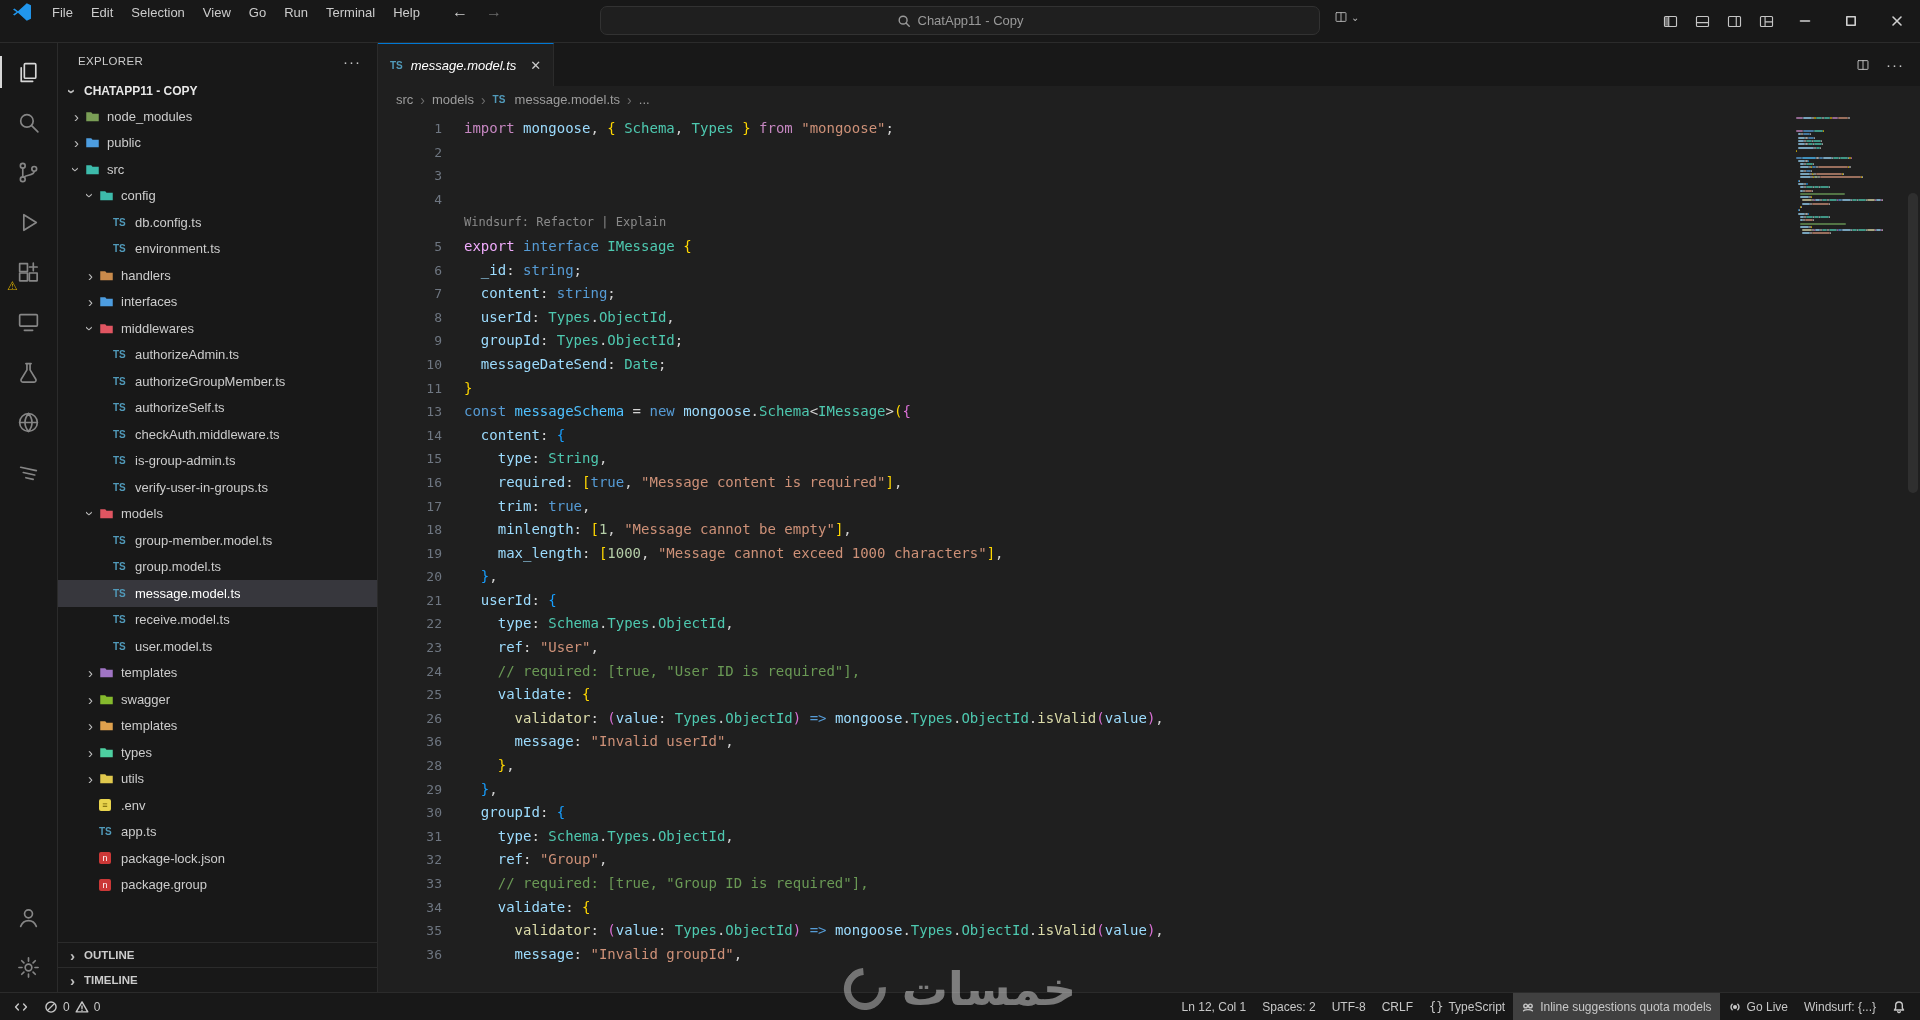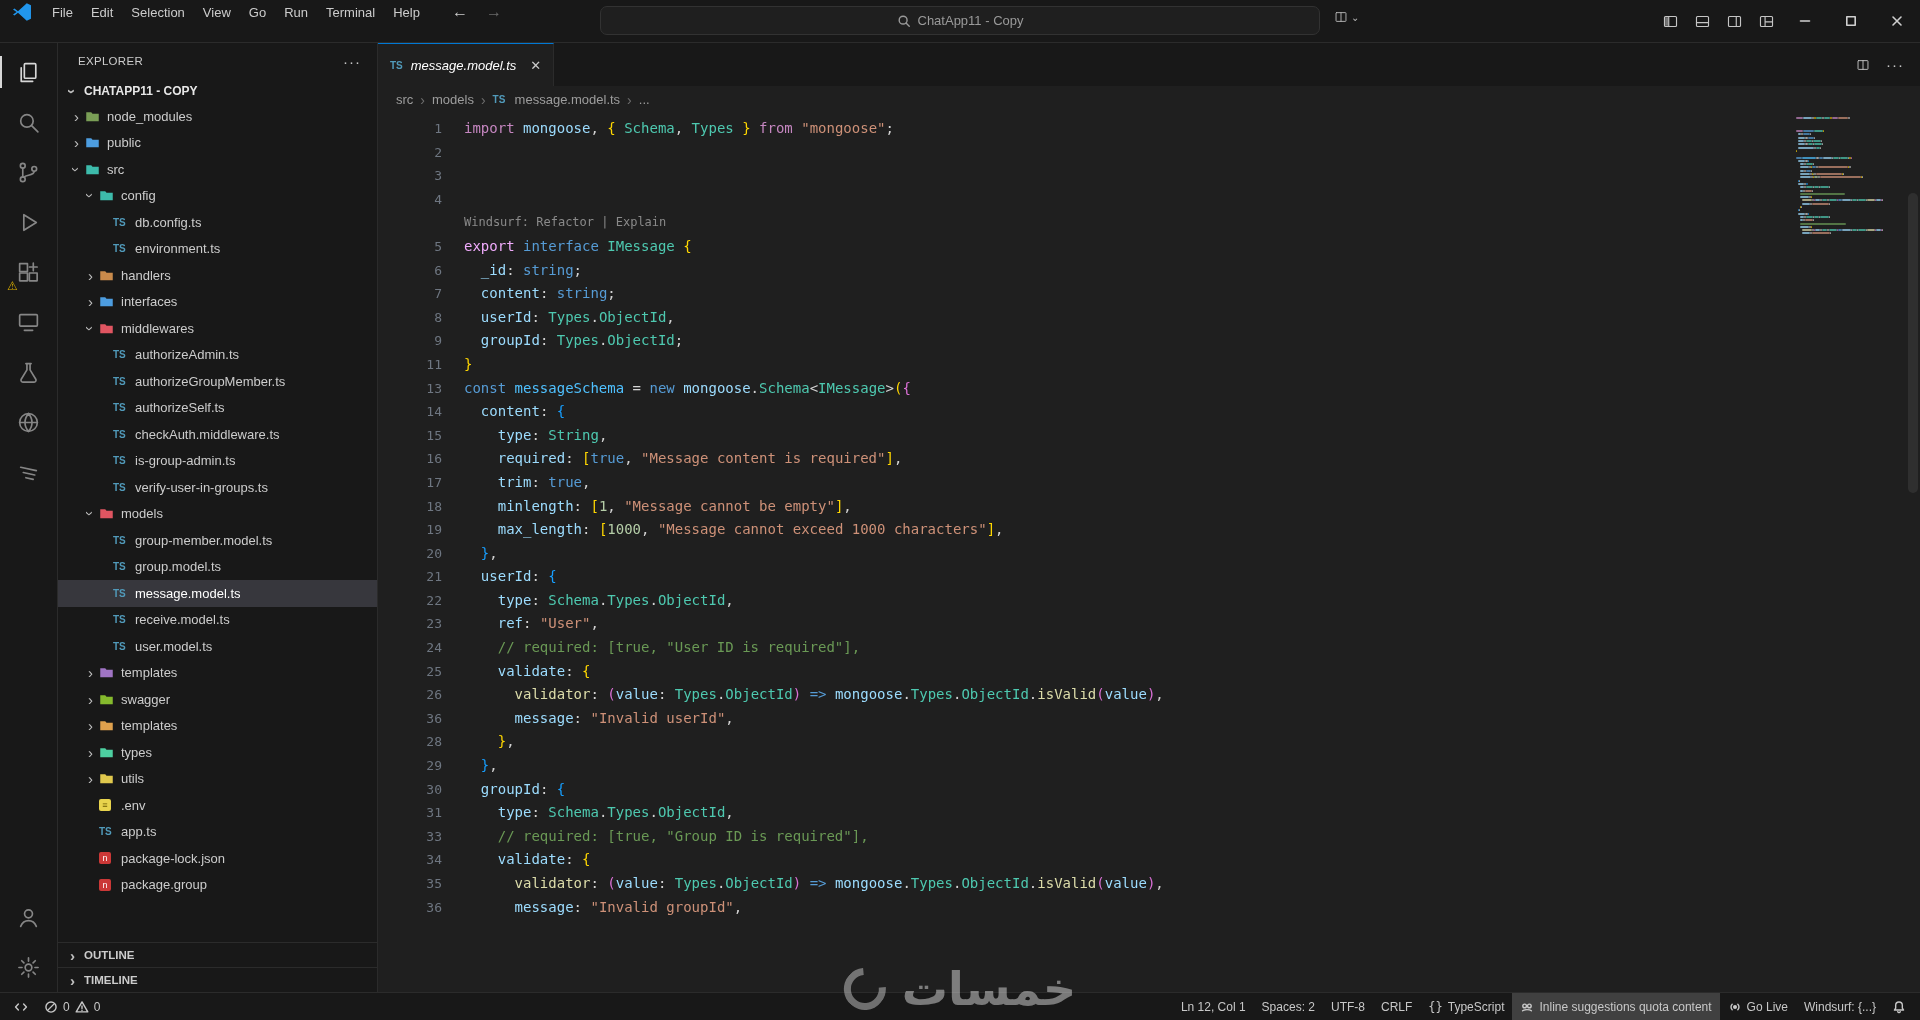--- a/index.html
+++ b/index.html
@@ -573,40 +573,42 @@
             <div class="code-row"><span class="gutter">1</span><span class="code-text"><span style="color: rgb(197, 134, 192);">import </span><span style="color: rgb(156, 220, 254);">mongoose</span><span style="color: rgb(212, 212, 212);">, </span><span style="color: rgb(255, 215, 0);">{ </span><span style="color: rgb(78, 201, 176);">Schema</span><span style="color: rgb(212, 212, 212);">, </span><span style="color: rgb(78, 201, 176);">Types</span><span style="color: rgb(255, 215, 0);"> }</span><span style="color: rgb(197, 134, 192);"> from </span><span style="color: rgb(206, 145, 120);">"mongoose"</span><span style="color: rgb(212, 212, 212);">;</span></span></div>
             <div class="code-row"><span class="gutter">2</span><span class="code-text"></span></div>
             <div class="code-row"><span class="gutter">3</span><span class="code-text"></span></div>
             <div class="code-row"><span class="gutter">4</span><span class="code-text"></span></div>
             <div class="code-row"><span class="gutter"></span><span class="code-text lens">Windsurf: Refactor | Explain</span></div>
             <div class="code-row"><span class="gutter">5</span><span class="code-text"><span style="color: #f0abfc;">export </span><span style="color: rgb(86, 156, 214);">interface </span><span style="color: rgb(78, 201, 176);">IMessage </span><span style="color: rgb(255, 215, 0);">{</span></span></div>
             <div class="code-row"><span class="gutter">6</span><span class="code-text"><span style="color: rgb(212, 212, 212);">  </span><span style="color: rgb(156, 220, 254);">_id</span><span style="color: rgb(212, 212, 212);">: </span><span style="color: rgb(86, 156, 214);">string</span><span style="color: rgb(212, 212, 212);">;</span></span></div>
             <div class="code-row"><span class="gutter">7</span><span class="code-text"><span style="color: rgb(212, 212, 212);">  </span><span style="color: rgb(156, 220, 254);">content</span><span style="color: rgb(212, 212, 212);">: </span><span style="color: rgb(86, 156, 214);">string</span><span style="color: rgb(212, 212, 212);">;</span></span></div>
             <div class="code-row"><span class="gutter">8</span><span class="code-text"><span style="color: rgb(212, 212, 212);">  </span><span style="color: rgb(156, 220, 254);">userId</span><span style="color: rgb(212, 212, 212);">: </span><span style="color: rgb(78, 201, 176);">Types</span><span style="color: rgb(212, 212, 212);">.</span><span style="color: rgb(78, 201, 176);">ObjectId</span><span style="color: rgb(212, 212, 212);">,</span></span></div>
             <div class="code-row"><span class="gutter">9</span><span class="code-text"><span style="color: rgb(212, 212, 212);">  </span><span style="color: rgb(156, 220, 254);">groupId</span><span style="color: rgb(212, 212, 212);">: </span><span style="color: rgb(78, 201, 176);">Types</span><span style="color: rgb(212, 212, 212);">.</span><span style="color: rgb(78, 201, 176);">ObjectId</span><span style="color: rgb(212, 212, 212);">;</span></span></div>
+            <div class="code-row"><span class="gutter">10</span><span class="code-text"><span style="color: rgb(212, 212, 212);">  </span><span style="color: rgb(156, 220, 254);">messageDateSend</span><span style="color: rgb(212, 212, 212);">: </span><span style="color: rgb(78, 201, 176);">Date</span><span style="color: rgb(212, 212, 212);">;</span></span></div>
             <div class="code-row"><span class="gutter">11</span><span class="code-text"><span style="color: rgb(255, 215, 0);">}</span></span></div>
             <div class="code-row"><span class="gutter">13</span><span class="code-text"><span style="color: rgb(86, 156, 214);">const </span><span style="color: rgb(79, 193, 255);">messageSchema</span><span style="color: rgb(212, 212, 212);"> = </span><span style="color: rgb(86, 156, 214);">new </span><span style="color: rgb(156, 220, 254);">mongoose</span><span style="color: rgb(212, 212, 212);">.</span><span style="color: rgb(78, 201, 176);">Schema</span><span style="color: rgb(212, 212, 212);">&lt;</span><span style="color: rgb(78, 201, 176);">IMessage</span><span style="color: rgb(212, 212, 212);">&gt;</span><span style="color: rgb(255, 215, 0);">(</span><span style="color: rgb(218, 112, 214);">{</span></span></div>
             <div class="code-row"><span class="gutter">14</span><span class="code-text"><span style="color: rgb(212, 212, 212);">  </span><span style="color: rgb(156, 220, 254);">content</span><span style="color: rgb(212, 212, 212);">: </span><span style="color: rgb(23, 159, 255);">{</span></span></div>
             <div class="code-row"><span class="gutter">15</span><span class="code-text"><span style="color: rgb(212, 212, 212);">    </span><span style="color: rgb(156, 220, 254);">type</span><span style="color: rgb(212, 212, 212);">: </span><span style="color: rgb(78, 201, 176);">String</span><span style="color: rgb(212, 212, 212);">,</span></span></div>
             <div class="code-row"><span class="gutter">16</span><span class="code-text"><span style="color: rgb(212, 212, 212);">    </span><span style="color: rgb(156, 220, 254);">required</span><span style="color: rgb(212, 212, 212);">: </span><span style="color: rgb(255, 215, 0);">[</span><span style="color: rgb(86, 156, 214);">true</span><span style="color: rgb(212, 212, 212);">, </span><span style="color: rgb(206, 145, 120);">"Message content is required"</span><span style="color: rgb(255, 215, 0);">]</span><span style="color: rgb(212, 212, 212);">,</span></span></div>
             <div class="code-row"><span class="gutter">17</span><span class="code-text"><span style="color: rgb(212, 212, 212);">    </span><span style="color: rgb(156, 220, 254);">trim</span><span style="color: rgb(212, 212, 212);">: </span><span style="color: rgb(86, 156, 214);">true</span><span style="color: rgb(212, 212, 212);">,</span></span></div>
             <div class="code-row"><span class="gutter">18</span><span class="code-text"><span style="color: rgb(212, 212, 212);">    </span><span style="color: rgb(156, 220, 254);">minlength</span><span style="color: rgb(212, 212, 212);">: </span><span style="color: rgb(255, 215, 0);">[</span><span style="color: rgb(181, 206, 168);">1</span><span style="color: rgb(212, 212, 212);">, </span><span style="color: rgb(206, 145, 120);">"Message cannot be empty"</span><span style="color: rgb(255, 215, 0);">]</span><span style="color: rgb(212, 212, 212);">,</span></span></div>
             <div class="code-row"><span class="gutter">19</span><span class="code-text"><span style="color: rgb(212, 212, 212);">    </span><span style="color: rgb(156, 220, 254);">max_length</span><span style="color: rgb(212, 212, 212);">: </span><span style="color: rgb(255, 215, 0);">[</span><span style="color: rgb(181, 206, 168);">1000</span><span style="color: rgb(212, 212, 212);">, </span><span style="color: rgb(206, 145, 120);">"Message cannot exceed 1000 characters"</span><span style="color: rgb(255, 215, 0);">]</span><span style="color: rgb(212, 212, 212);">,</span></span></div>
             <div class="code-row"><span class="gutter">20</span><span class="code-text"><span style="color: rgb(212, 212, 212);">  </span><span style="color: rgb(23, 159, 255);">}</span><span style="color: rgb(212, 212, 212);">,</span></span></div>
             <div class="code-row"><span class="gutter">21</span><span class="code-text"><span style="color: rgb(212, 212, 212);">  </span><span style="color: rgb(156, 220, 254);">userId</span><span style="color: rgb(212, 212, 212);">: </span><span style="color: rgb(23, 159, 255);">{</span></span></div>
             <div class="code-row"><span class="gutter">22</span><span class="code-text"><span style="color: rgb(212, 212, 212);">    </span><span style="color: rgb(156, 220, 254);">type</span><span style="color: rgb(212, 212, 212);">: </span><span style="color: rgb(78, 201, 176);">Schema</span><span style="color: rgb(212, 212, 212);">.</span><span style="color: rgb(78, 201, 176);">Types</span><span style="color: rgb(212, 212, 212);">.</span><span style="color: rgb(78, 201, 176);">ObjectId</span><span style="color: rgb(212, 212, 212);">,</span></span></div>
             <div class="code-row"><span class="gutter">23</span><span class="code-text"><span style="color: rgb(212, 212, 212);">    </span><span style="color: rgb(156, 220, 254);">ref</span><span style="color: rgb(212, 212, 212);">: </span><span style="color: rgb(206, 145, 120);">"User"</span><span style="color: rgb(212, 212, 212);">,</span></span></div>
             <div class="code-row"><span class="gutter">24</span><span class="code-text"><span style="color: rgb(212, 212, 212);">    </span><span style="color: rgb(106, 153, 85);">// required: [true, "User ID is required"],</span></span></div>
             <div class="code-row"><span class="gutter">25</span><span class="code-text"><span style="color: rgb(212, 212, 212);">    </span><span style="color: rgb(156, 220, 254);">validate</span><span style="color: rgb(212, 212, 212);">: </span><span style="color: rgb(255, 215, 0);">{</span></span></div>
             <div class="code-row"><span class="gutter">26</span><span class="code-text"><span style="color: rgb(212, 212, 212);">      </span><span style="color: rgb(220, 220, 170);">validator</span><span style="color: rgb(212, 212, 212);">: </span><span style="color: rgb(218, 112, 214);">(</span><span style="color: rgb(156, 220, 254);">value</span><span style="color: rgb(212, 212, 212);">: </span><span style="color: rgb(78, 201, 176);">Types</span><span style="color: rgb(212, 212, 212);">.</span><span style="color: rgb(78, 201, 176);">ObjectId</span><span style="color: rgb(218, 112, 214);">)</span><span style="color: rgb(86, 156, 214);"> =&gt; </span><span style="color: rgb(156, 220, 254);">mongoose</span><span style="color: rgb(212, 212, 212);">.</span><span style="color: rgb(78, 201, 176);">Types</span><span style="color: rgb(212, 212, 212);">.</span><span style="color: rgb(78, 201, 176);">ObjectId</span><span style="color: rgb(212, 212, 212);">.</span><span style="color: rgb(220, 220, 170);">isValid</span><span style="color: rgb(218, 112, 214);">(</span><span style="color: rgb(156, 220, 254);">value</span><span style="color: rgb(218, 112, 214);">)</span><span style="color: rgb(212, 212, 212);">,</span></span></div>
             <div class="code-row"><span class="gutter">36</span><span class="code-text"><span style="color: rgb(212, 212, 212);">      </span><span style="color: rgb(156, 220, 254);">message</span><span style="color: rgb(212, 212, 212);">: </span><span style="color: rgb(206, 145, 120);">"Invalid userId"</span><span style="color: rgb(212, 212, 212);">,</span></span></div>
             <div class="code-row"><span class="gutter">28</span><span class="code-text"><span style="color: rgb(212, 212, 212);">    </span><span style="color: rgb(255, 215, 0);">}</span><span style="color: rgb(212, 212, 212);">,</span></span></div>
             <div class="code-row"><span class="gutter">29</span><span class="code-text"><span style="color: rgb(212, 212, 212);">  </span><span style="color: rgb(23, 159, 255);">}</span><span style="color: rgb(212, 212, 212);">,</span></span></div>
             <div class="code-row"><span class="gutter">30</span><span class="code-text"><span style="color: rgb(212, 212, 212);">  </span><span style="color: rgb(156, 220, 254);">groupId</span><span style="color: rgb(212, 212, 212);">: </span><span style="color: rgb(23, 159, 255);">{</span></span></div>
             <div class="code-row"><span class="gutter">31</span><span class="code-text"><span style="color: rgb(212, 212, 212);">    </span><span style="color: rgb(156, 220, 254);">type</span><span style="color: rgb(212, 212, 212);">: </span><span style="color: rgb(78, 201, 176);">Schema</span><span style="color: rgb(212, 212, 212);">.</span><span style="color: rgb(78, 201, 176);">Types</span><span style="color: rgb(212, 212, 212);">.</span><span style="color: rgb(78, 201, 176);">ObjectId</span><span style="color: rgb(212, 212, 212);">,</span></span></div>
+            <div class="code-row"><span class="gutter">32</span><span class="code-text"><span style="color: rgb(212, 212, 212);">    </span><span style="color: rgb(156, 220, 254);">ref</span><span style="color: rgb(212, 212, 212);">: </span><span style="color: rgb(206, 145, 120);">"Group"</span><span style="color: rgb(212, 212, 212);">,</span></span></div>
             <div class="code-row"><span class="gutter">33</span><span class="code-text"><span style="color: rgb(212, 212, 212);">    </span><span style="color: rgb(106, 153, 85);">// required: [true, "Group ID is required"],</span></span></div>
             <div class="code-row"><span class="gutter">34</span><span class="code-text"><span style="color: rgb(212, 212, 212);">    </span><span style="color: rgb(156, 220, 254);">validate</span><span style="color: rgb(212, 212, 212);">: </span><span style="color: rgb(255, 215, 0);">{</span></span></div>
             <div class="code-row"><span class="gutter">35</span><span class="code-text"><span style="color: rgb(212, 212, 212);">      </span><span style="color: rgb(220, 220, 170);">validator</span><span style="color: rgb(212, 212, 212);">: </span><span style="color: rgb(218, 112, 214);">(</span><span style="color: rgb(156, 220, 254);">value</span><span style="color: rgb(212, 212, 212);">: </span><span style="color: rgb(78, 201, 176);">Types</span><span style="color: rgb(212, 212, 212);">.</span><span style="color: rgb(78, 201, 176);">ObjectId</span><span style="color: rgb(218, 112, 214);">)</span><span style="color: rgb(86, 156, 214);"> =&gt; </span><span style="color: rgb(156, 220, 254);">mongoose</span><span style="color: rgb(212, 212, 212);">.</span><span style="color: rgb(78, 201, 176);">Types</span><span style="color: rgb(212, 212, 212);">.</span><span style="color: rgb(78, 201, 176);">ObjectId</span><span style="color: rgb(212, 212, 212);">.</span><span style="color: rgb(220, 220, 170);">isValid</span><span style="color: rgb(218, 112, 214);">(</span><span style="color: rgb(156, 220, 254);">value</span><span style="color: rgb(218, 112, 214);">)</span><span style="color: rgb(212, 212, 212);">,</span></span></div>
             <div class="code-row"><span class="gutter">36</span><span class="code-text"><span style="color: rgb(212, 212, 212);">      </span><span style="color: rgb(156, 220, 254);">message</span><span style="color: rgb(212, 212, 212);">: </span><span style="color: rgb(206, 145, 120);">"Invalid groupId"</span><span style="color: rgb(212, 212, 212);">,</span></span></div>
           </div>
         <div class="minimap" id="minimap">
             <div class="mm-row">
               <span style="width: 7.35px; background: rgb(197, 134, 192);"></span>
               <span style="width: 8.4px; background: rgb(156, 220, 254);"></span>
               <span style="width: 2.1px; background: rgb(212, 212, 212);"></span>
@@ -927,21 +929,21 @@
         <span>TypeScript</span>
       </span>
       <span class="sb-item prominent">
         <span class="sb-ico">
             <svg viewBox="0 0 16 16" fill="none" stroke="currentColor" stroke-width="1.6" stroke-linecap="round" stroke-linejoin="round" width="100%" height="100%">
               <circle cx="5.3" cy="6.8" r="2.1"></circle>
               <circle cx="10.7" cy="6.8" r="2.1"></circle>
               <path d="M3 12.3c2-1.7 8-1.7 10 0"></path>
             </svg>
           </span>
-        <span>Inline suggestions quota content</span>
+        <span>Inline suggestions quota models</span>
       </span>
       <span class="sb-item">
         <span class="sb-ico">
             <svg viewBox="0 0 16 16" fill="none" stroke="currentColor" stroke-width="1.6" stroke-linecap="round" stroke-linejoin="round" width="100%" height="100%">
               <circle cx="8" cy="8" r="1.5" fill="currentColor"></circle>
               <path d="M4.8 11.2a4.5 4.5 0 0 1 0-6.4M11.2 4.8a4.5 4.5 0 0 1 0 6.4"></path>
             </svg>
           </span>
         <span>Go Live</span>
       </span>

